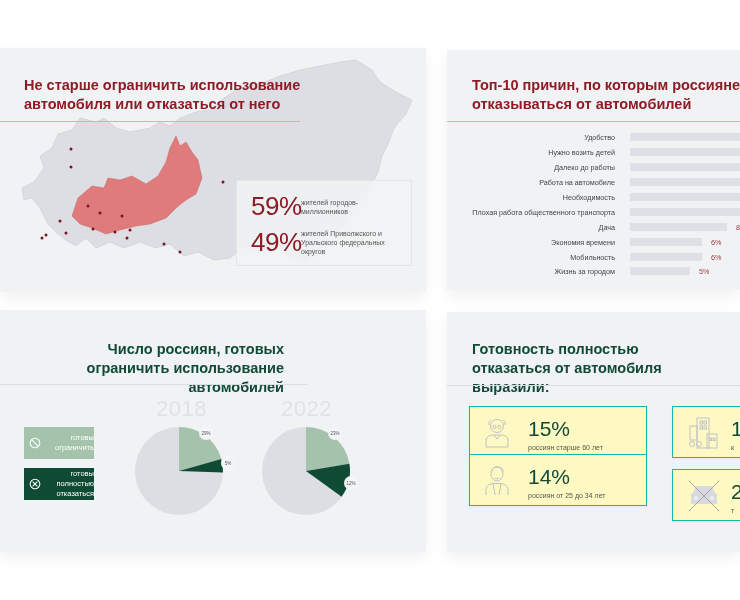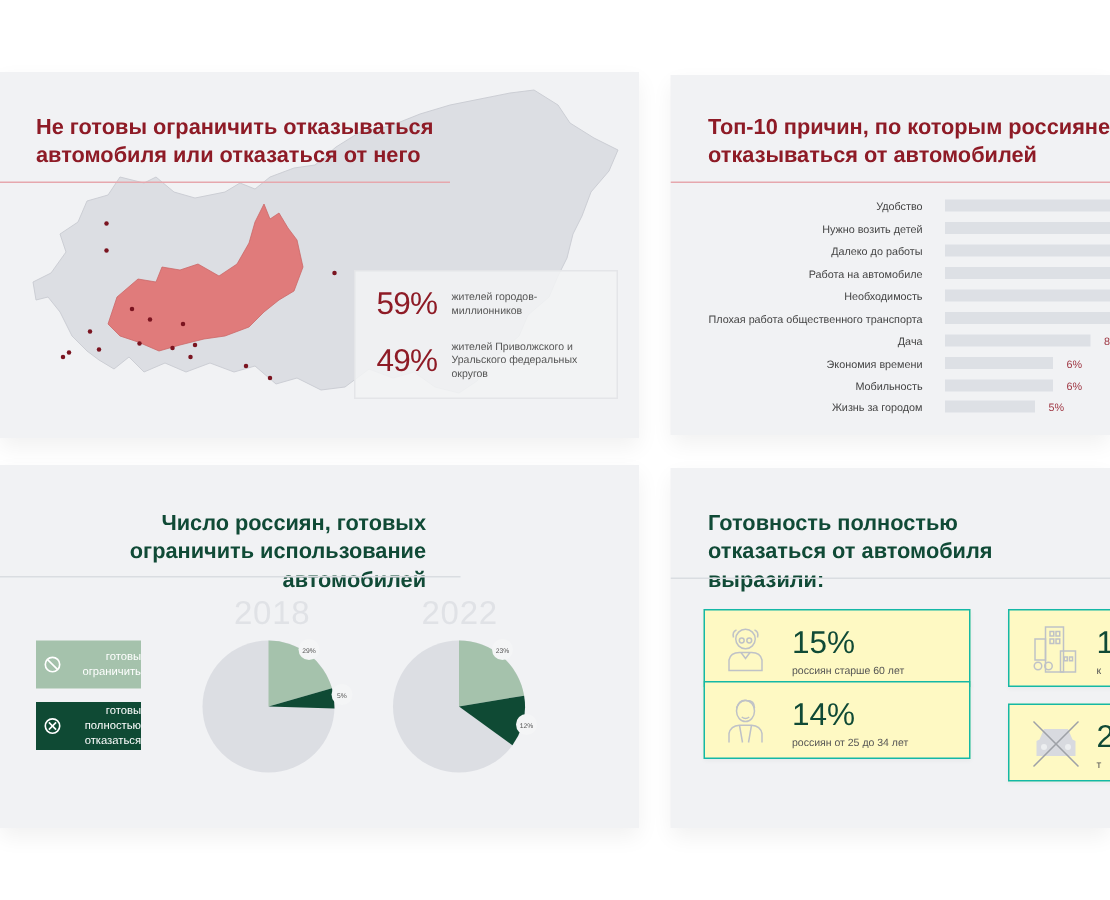--- a/index.html
+++ b/index.html
@@ -9,21 +9,21 @@
   .title.red{color:#8e1b26;}
   .title.green{color:#104a36;}
   .rule{position:absolute;height:1px;}
   
   #card-map{left:0;top:48px;width:426px;height:244px;}
   #card-map .title{left:24px;top:28px;width:330px;}
   #card-map .rule{left:0;top:73px;width:300px;background:#e6a7ad;}
   .map-svg{position:absolute;left:0;top:0;}
   .stats-box{position:absolute;left:236px;top:132px;width:174px;height:84px;background:rgba(241,242,244,0.88);border:1px solid #e4e5e8;}
   .stat{position:absolute;left:14px;display:flex;align-items:center;}
-  .stat .pct{font-size:21px;color:#8e1b26;width:46px;letter-spacing:-0.5px;}
+  .stat .pct{font-size:26px;color:#8e1b26;width:46px;letter-spacing:-0.5px;}
   .stat .desc{font-size:7px;color:#555;line-height:9px;margin-left:4px;width:96px;}
   
   #card-bars{left:447px;top:50px;width:293px;height:240px;}
   #card-bars .title{left:25px;top:26px;width:400px;white-space:nowrap;}
   #card-bars .rule{left:0;top:71px;width:293px;background:#e6a7ad;}
   .bar-row{position:absolute;left:0;height:12px;display:flex;align-items:center;}
   .bar-label{width:168px;text-align:right;font-size:7.2px;color:#444;padding-right:15px;box-sizing:content-box;}
   .bar{height:8px;background:#dde0e5;}
   .bar-val{font-size:7.2px;color:#a13a46;margin-left:9px;}
   
@@ -65,21 +65,21 @@
         <circle cx="130" cy="182" r="1.5"></circle>
       <circle cx="127" cy="190" r="1.5"></circle>
         <circle cx="66" cy="185" r="1.5"></circle>
         <circle cx="46" cy="187" r="1.5"></circle>
       <circle cx="42" cy="190" r="1.5"></circle>
         <circle cx="164" cy="196" r="1.5"></circle>
         <circle cx="180" cy="204" r="1.5"></circle>
       <circle cx="223" cy="134" r="1.5"></circle>
     </g>
   </svg>
-  <div class="title red">Не готовы ограничить отказываться автомобиля или отказаться от него</div>
+  <div class="title red">Не старше ограничить использование автомобиля или отказаться от него</div>
   <div class="rule"></div>
   <div class="stats-box">
     <div class="stat" style="top:10px;">
       <span class="pct">59%</span>
       <span class="desc">жителей городов-миллионников</span>
     </div>
     <div class="stat" style="top:46px;">
       <span class="pct">49%</span>
       <span class="desc">жителей Приволжского и Уральского федеральных округов</span>
     </div>

